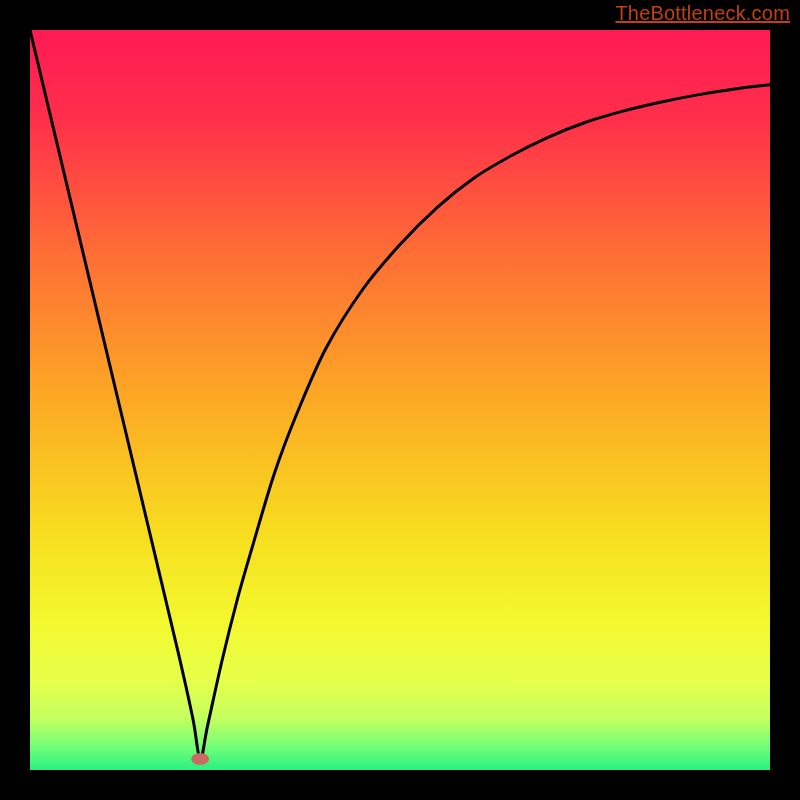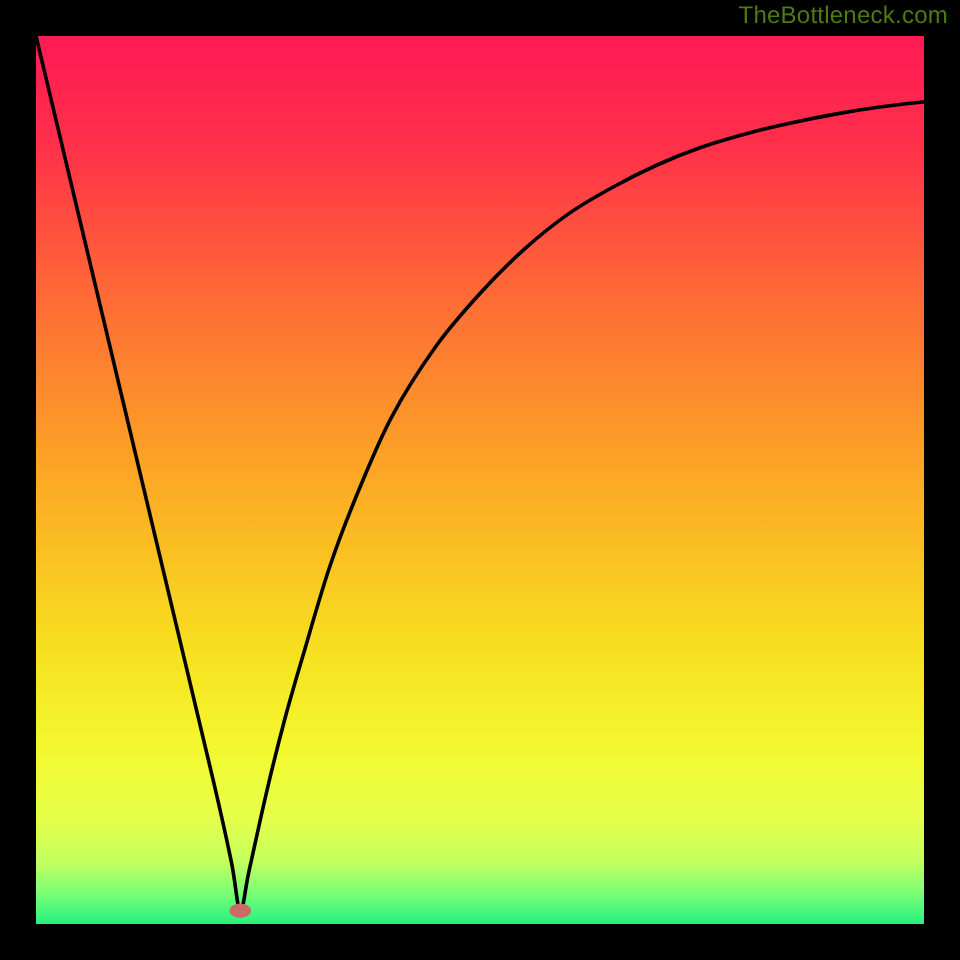--- a/index.html
+++ b/index.html
@@ -14,25 +14,26 @@
   .frame {
     position: relative;
     width: 800px;
     height: 800px;
     background: #000;
   }
   .watermark {
     position: absolute;
     top: 2px;
     right: 10px;
-    color: #4d7c0f;
+    color: #c2410c;
     font-size: 20px;
     font-weight: 500;
     letter-spacing: 0.2px;
     z-index: 10;
+    text-decoration: underline;
   }
   .plot {
     position: absolute;
     left: 30px;
     top: 30px;
     width: 740px;
     height: 740px;
   }
   .plot svg {
     display: block;

